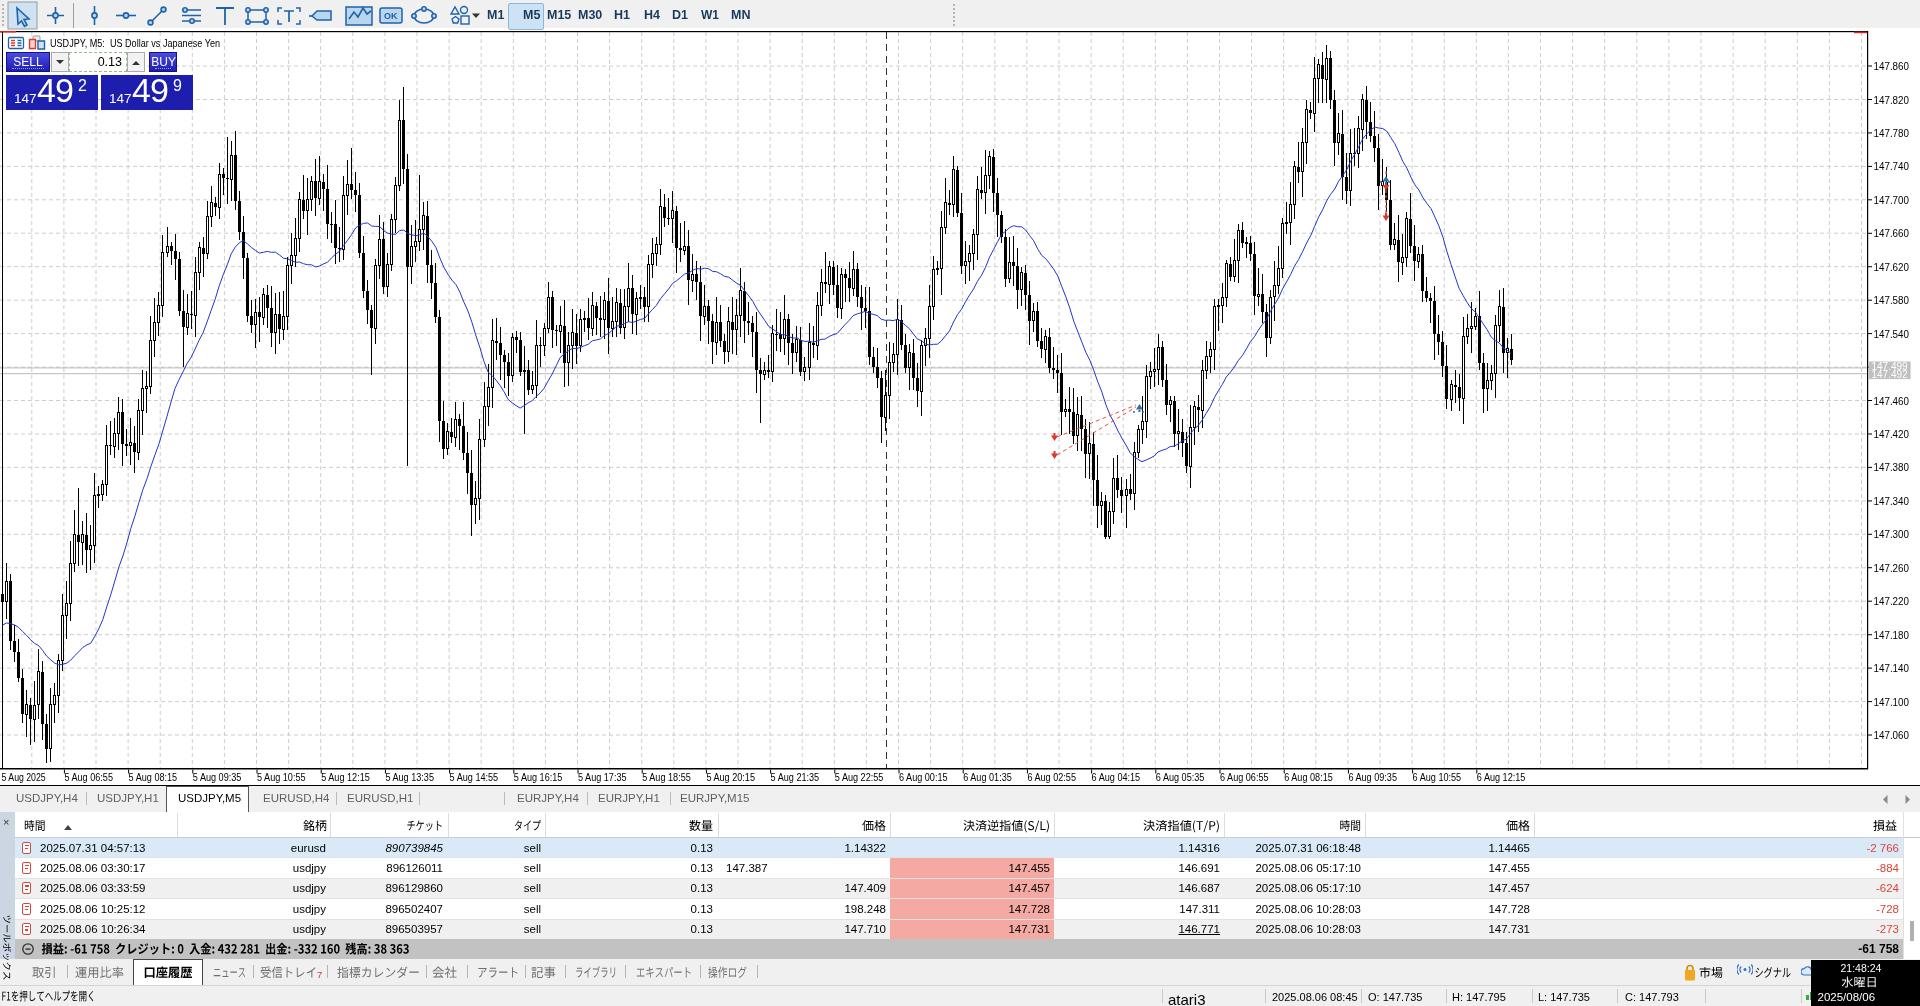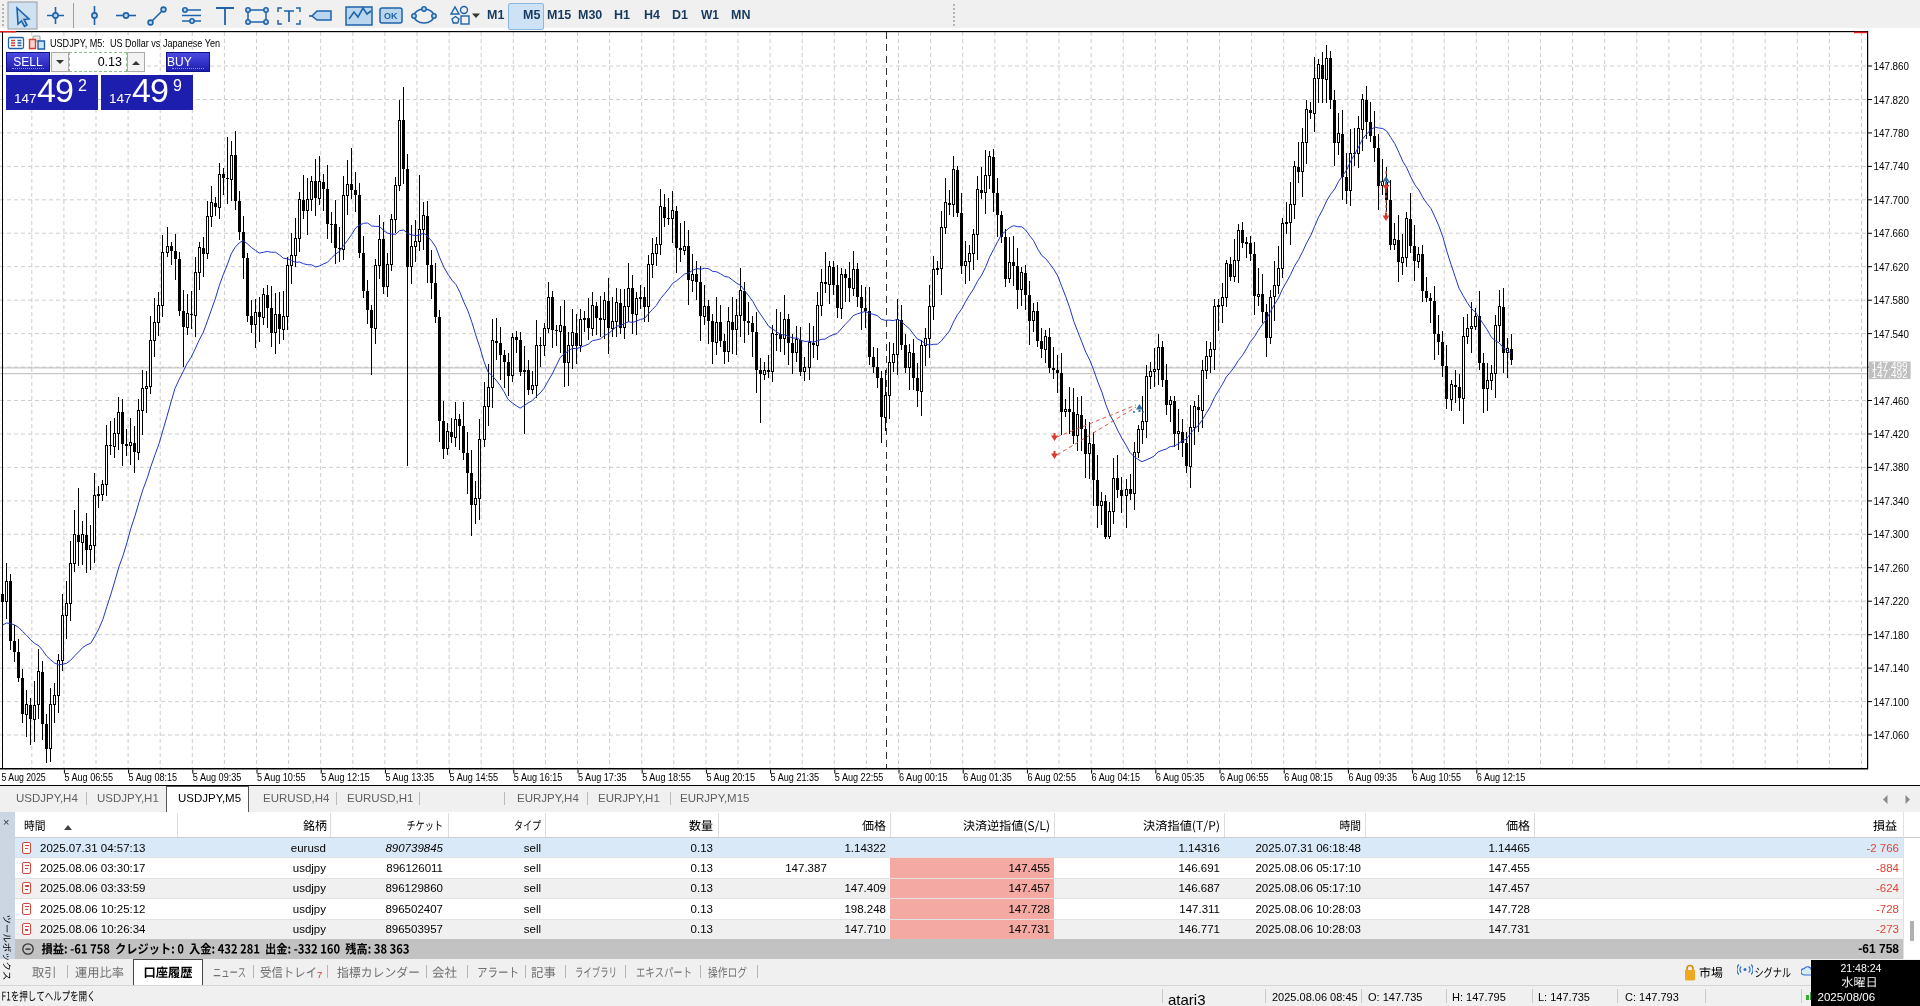--- a/index.html
+++ b/index.html
@@ -244,21 +244,21 @@
 
 <div style="position:absolute;left:6px;top:52px;width:187px;height:58px;">
  <div style="position:absolute;left:0;top:0;width:44px;height:20px;background:linear-gradient(#4a4ae0,#1d1db2);border:1px solid #11118a;color:#fff;font-size:12px;text-align:center;line-height:19px;box-sizing:border-box;">SELL<div style="position:absolute;left:5px;right:5px;bottom:2px;border-bottom:1px dotted #9a9ae8;"></div></div>
  <div style="position:absolute;left:45px;top:0;width:18px;height:20px;background:#f2f2f2;border:1px solid #aaa;box-sizing:border-box;">
       <div style="position:absolute;left:4px;top:7px;width:0;height:0;border:4px solid transparent;border-top-color:#333;"></div>
     </div>
  <div style="position:absolute;left:63px;top:0;width:58px;height:20px;background:#fff;border:1px dashed #8fbf8f;font-size:12.5px;text-align:right;line-height:18px;padding-right:4px;box-sizing:border-box;">0.13</div>
  <div style="position:absolute;left:121px;top:0;width:18px;height:20px;background:#f2f2f2;border:1px solid #aaa;box-sizing:border-box;">
       <div style="position:absolute;left:4px;top:4px;width:0;height:0;border:4px solid transparent;border-bottom-color:#333;"></div>
     </div>
- <div style="position:absolute;left:160px;top:0;width:44px;height:20px;background:linear-gradient(#4a4ae0,#1d1db2);border:1px solid #11118a;color:#fff;font-size:12px;text-align:left;line-height:19px;box-sizing:border-box;">BUY<div style="position:absolute;left:5px;right:5px;bottom:2px;border-bottom:1px dotted #9a9ae8;"></div></div>
+ <div style="position:absolute;left:143px;top:0;width:28px;height:20px;background:linear-gradient(#4a4ae0,#1d1db2);border:1px solid #11118a;color:#fff;font-size:12px;text-align:right;line-height:19px;box-sizing:border-box;">BUY<div style="position:absolute;left:5px;right:5px;bottom:2px;border-bottom:1px dotted #9a9ae8;"></div></div>
  <div style="position:absolute;left:0;top:23px;width:92px;height:35px;background:#1d1dae;color:#fff;">
    <span style="position:absolute;left:8px;bottom:4px;font-size:13.5px;">147</span>
       <span style="position:absolute;left:31px;bottom:0px;font-size:34px;letter-spacing:-1px;">49</span>
       <span style="position:absolute;left:72px;top:2px;font-size:16px;">2</span>
  </div>
  <div style="position:absolute;left:95px;top:23px;width:92px;height:35px;background:#1d1dae;color:#fff;">
    <span style="position:absolute;left:8px;bottom:4px;font-size:13.5px;">147</span>
       <span style="position:absolute;left:31px;bottom:0px;font-size:34px;letter-spacing:-1px;">49</span>
       <span style="position:absolute;left:72px;top:2px;font-size:16px;">9</span>
  </div>
@@ -317,21 +317,21 @@
     <div style="position:absolute;left:890px;top:46.4px;width:164px;height:19.4px;background:#f4a9a3;"></div>
     <div style="position:absolute;left:22px;top:49.9px;width:9px;height:12px;border:1.3px solid #d5473b;border-radius:2px;background:#fff;box-sizing:border-box;">
       <div style="margin:2px 1.5px 0;height:1.3px;background:#d5473b"></div>
       <div style="margin:2px 1.5px 0;height:1.3px;background:#d5473b;width:3px"></div>
     </div>
     <div style="position:absolute;left:40px;top:49.9px;color:#000;">2025.08.06 03:30:17</div>
     <div style="position:absolute;left:166px;top:49.9px;width:160px;text-align:right;color:#000;">usdjpy</div>
     <div style="position:absolute;left:283px;top:49.9px;width:160px;text-align:right;color:#000;">896126011</div>
     <div style="position:absolute;left:381px;top:49.9px;width:160px;text-align:right;color:#000;">sell</div>
     <div style="position:absolute;left:553px;top:49.9px;width:160px;text-align:right;color:#000;">0.13</div>
-    <div style="position:absolute;left:726px;top:49.9px;width:160px;text-align:center;color:#000;">147.387</div>
+    <div style="position:absolute;left:726px;top:49.9px;width:160px;text-align:left;color:#000;">147.387</div>
     <div style="position:absolute;left:890px;top:49.9px;width:160px;text-align:right;color:#000;">147.455</div>
     <div style="position:absolute;left:1060px;top:49.9px;width:160px;text-align:right;color:#000;">146.691</div>
     <div style="position:absolute;left:1201px;top:49.9px;width:160px;text-align:right;color:#000;">2025.08.06 05:17:10</div>
     <div style="position:absolute;left:1370px;top:49.9px;width:160px;text-align:right;color:#000;">147.455</div>
     <div style="position:absolute;left:1739px;top:49.9px;width:160px;text-align:right;color:#dc4437;">-884</div>
     <div style="position:absolute;left:15px;top:66.8px;width:1888px;height:20.4px;background:#f0f0f0;border-bottom:1px solid #e2e2e2;box-sizing:border-box;"></div>
     <div style="position:absolute;left:890px;top:66.8px;width:164px;height:19.4px;background:#f4a9a3;"></div>
     <div style="position:absolute;left:22px;top:70.3px;width:9px;height:12px;border:1.3px solid #d5473b;border-radius:2px;background:#fff;box-sizing:border-box;">
       <div style="margin:2px 1.5px 0;height:1.3px;background:#d5473b"></div>
       <div style="margin:2px 1.5px 0;height:1.3px;background:#d5473b;width:3px"></div>
@@ -370,21 +370,21 @@
       <div style="margin:2px 1.5px 0;height:1.3px;background:#d5473b"></div>
       <div style="margin:2px 1.5px 0;height:1.3px;background:#d5473b;width:3px"></div>
     </div>
     <div style="position:absolute;left:40px;top:111.1px;color:#000;">2025.08.06 10:26:34</div>
     <div style="position:absolute;left:166px;top:111.1px;width:160px;text-align:right;color:#000;">usdjpy</div>
     <div style="position:absolute;left:283px;top:111.1px;width:160px;text-align:right;color:#000;">896503957</div>
     <div style="position:absolute;left:381px;top:111.1px;width:160px;text-align:right;color:#000;">sell</div>
     <div style="position:absolute;left:553px;top:111.1px;width:160px;text-align:right;color:#000;">0.13</div>
     <div style="position:absolute;left:726px;top:111.1px;width:160px;text-align:right;color:#000;">147.710</div>
     <div style="position:absolute;left:890px;top:111.1px;width:160px;text-align:right;color:#000;">147.731</div>
-    <div style="position:absolute;left:1060px;top:111.1px;width:160px;text-align:right;color:#000;">146.771</div>
+    <div style="position:absolute;left:1060px;top:111.1px;width:160px;text-align:right;color:#000;text-decoration:underline;">146.771</div>
     <div style="position:absolute;left:1201px;top:111.1px;width:160px;text-align:right;color:#000;">2025.08.06 10:28:03</div>
     <div style="position:absolute;left:1370px;top:111.1px;width:160px;text-align:right;color:#000;">147.731</div>
     <div style="position:absolute;left:1739px;top:111.1px;width:160px;text-align:right;color:#dc4437;">-273</div>
     <div style="position:absolute;left:1903px;top:0;width:1px;height:147px;background:#e0e0e0;"></div>
     <div style="position:absolute;left:1910px;top:109px;width:4px;height:20px;background:#b0b0b0;"></div>
   </div>
 <div style="position:absolute;left:15px;top:939.4px;width:1888px;height:20px;background:#c2c2c2;">
     <svg width="16" height="16" viewBox="0 0 16 16" style="position:absolute;left:6px;top:3px;">
       <circle cx="7" cy="7" r="5.2" fill="none" stroke="#333" stroke-width="1.3"></circle>
       <rect x="4.5" y="6.4" width="5" height="1.4" fill="#333"></rect>

